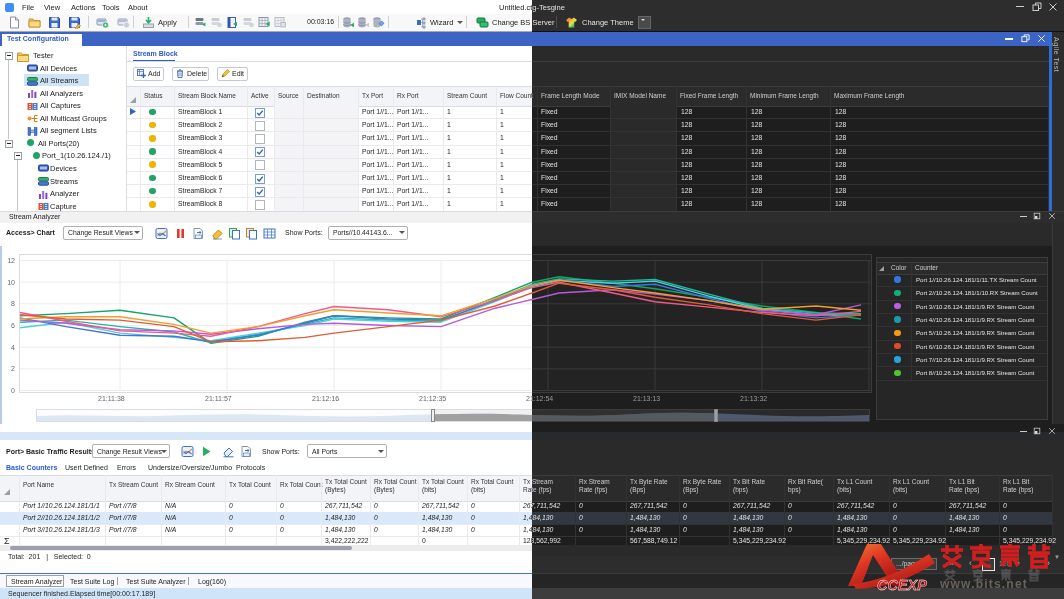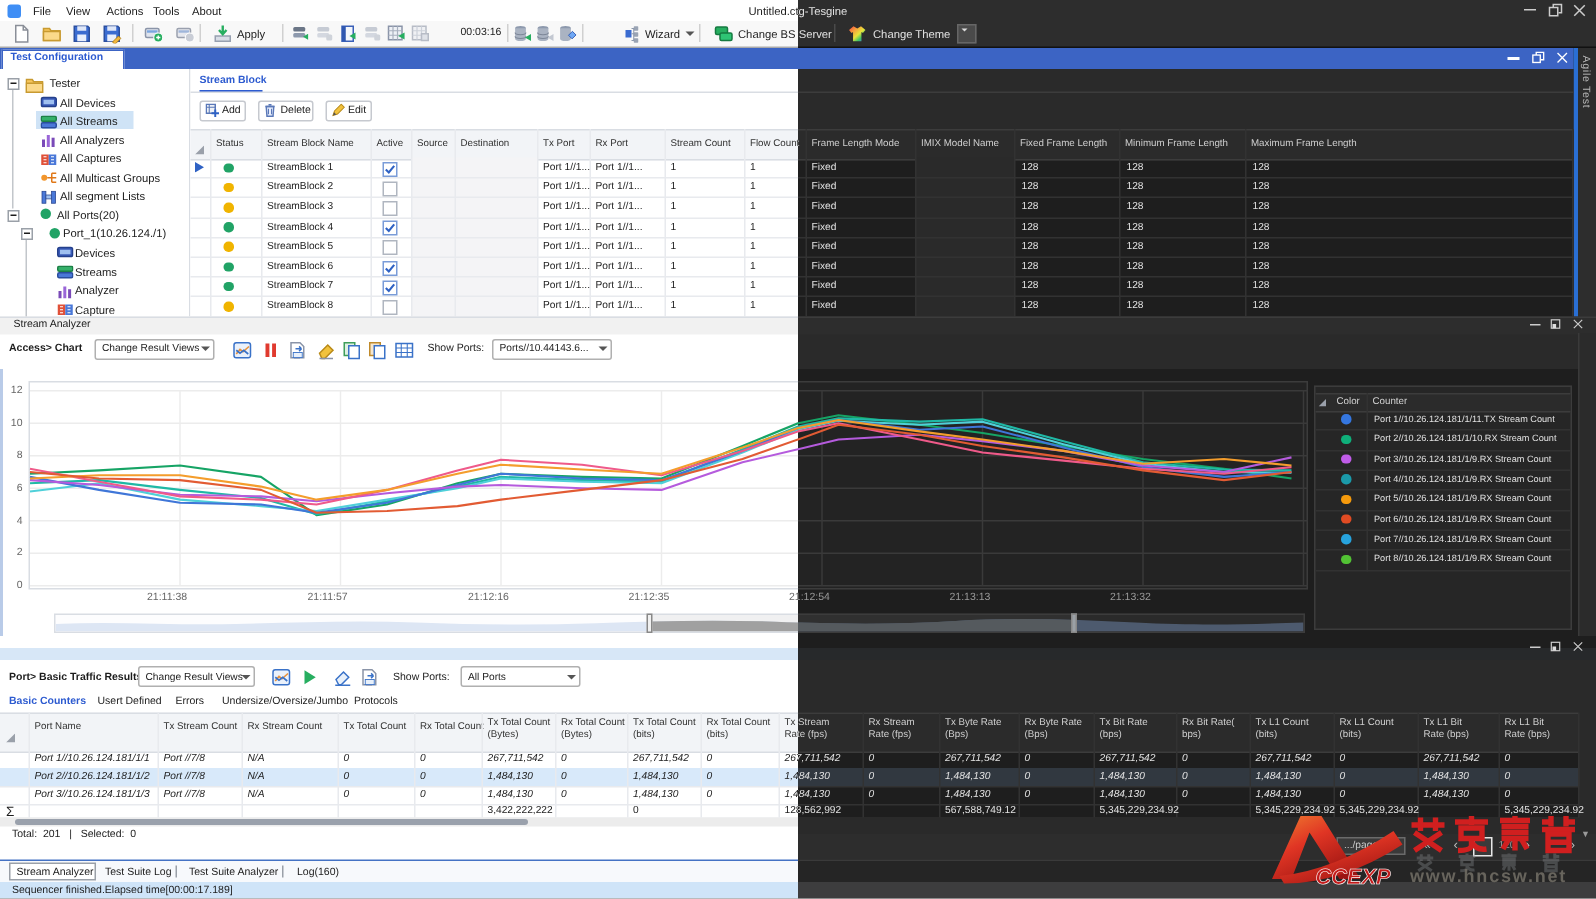--- a/index.html
+++ b/index.html
@@ -1639,13 +1639,13 @@
         <path d="M2 4 H22 M12 1 V4"></path>
         <path d="M3 8 H21 M3 12 H21 M3 16 H21"></path>
         <path d="M8 16 L4 23 M16 16 L20 23 M12 16 V24"></path>
       </g>
       <g transform="translate(90,25.5) scale(.5)" stroke="#8e9296" stroke-width="4" fill="none" opacity=".35">
         <path d="M7 1 V8 M17 1 V8 M1 5 H8 M16 5 H23"></path>
         <path d="M1 10 H23"></path>
         <path d="M5 13 H19 V24 H5 Z M5 18.5 H19"></path>
       </g>
     </svg>
-    <div class="abs" style="left:940px;top:577px;font-size:12px;font-weight:bold;color:#6f6b63;letter-spacing:1.2px;opacity:.9">www.hncsw.net</div>
+    <div class="abs" style="left:940px;top:577px;font-size:12px;font-weight:bold;color:#6f6b63;letter-spacing:1.2px;opacity:.9">www.bits.net</div>
 </div>
 </body></html>

